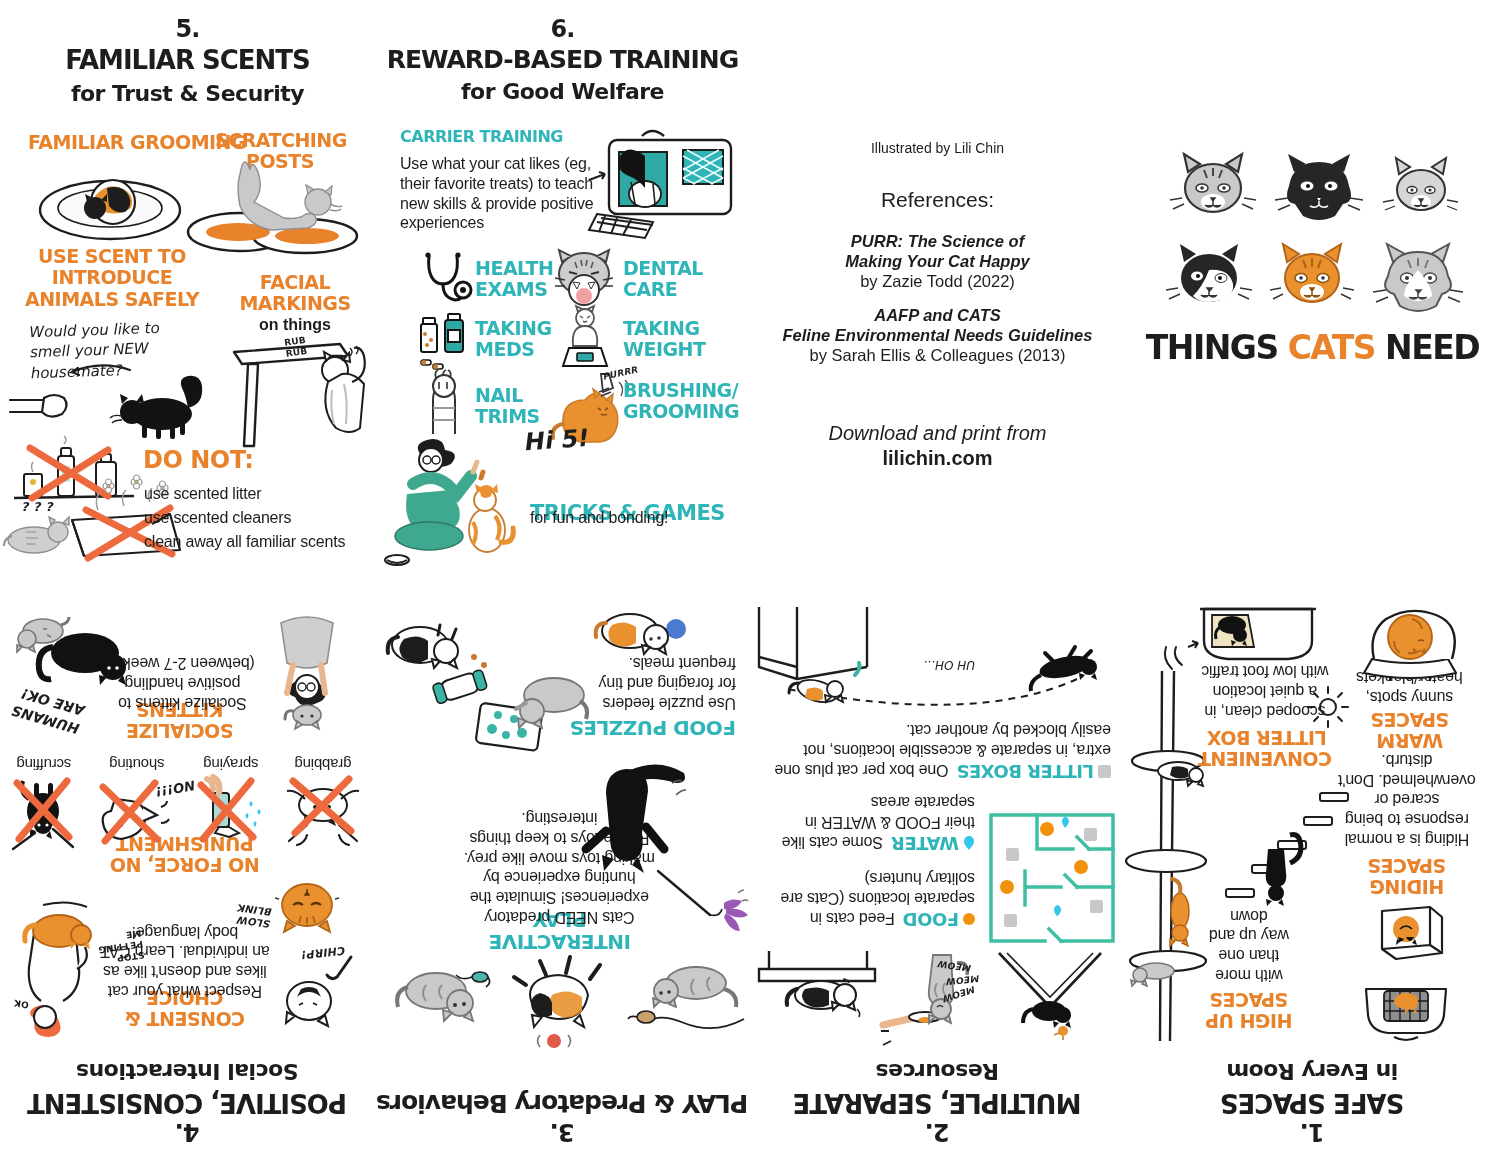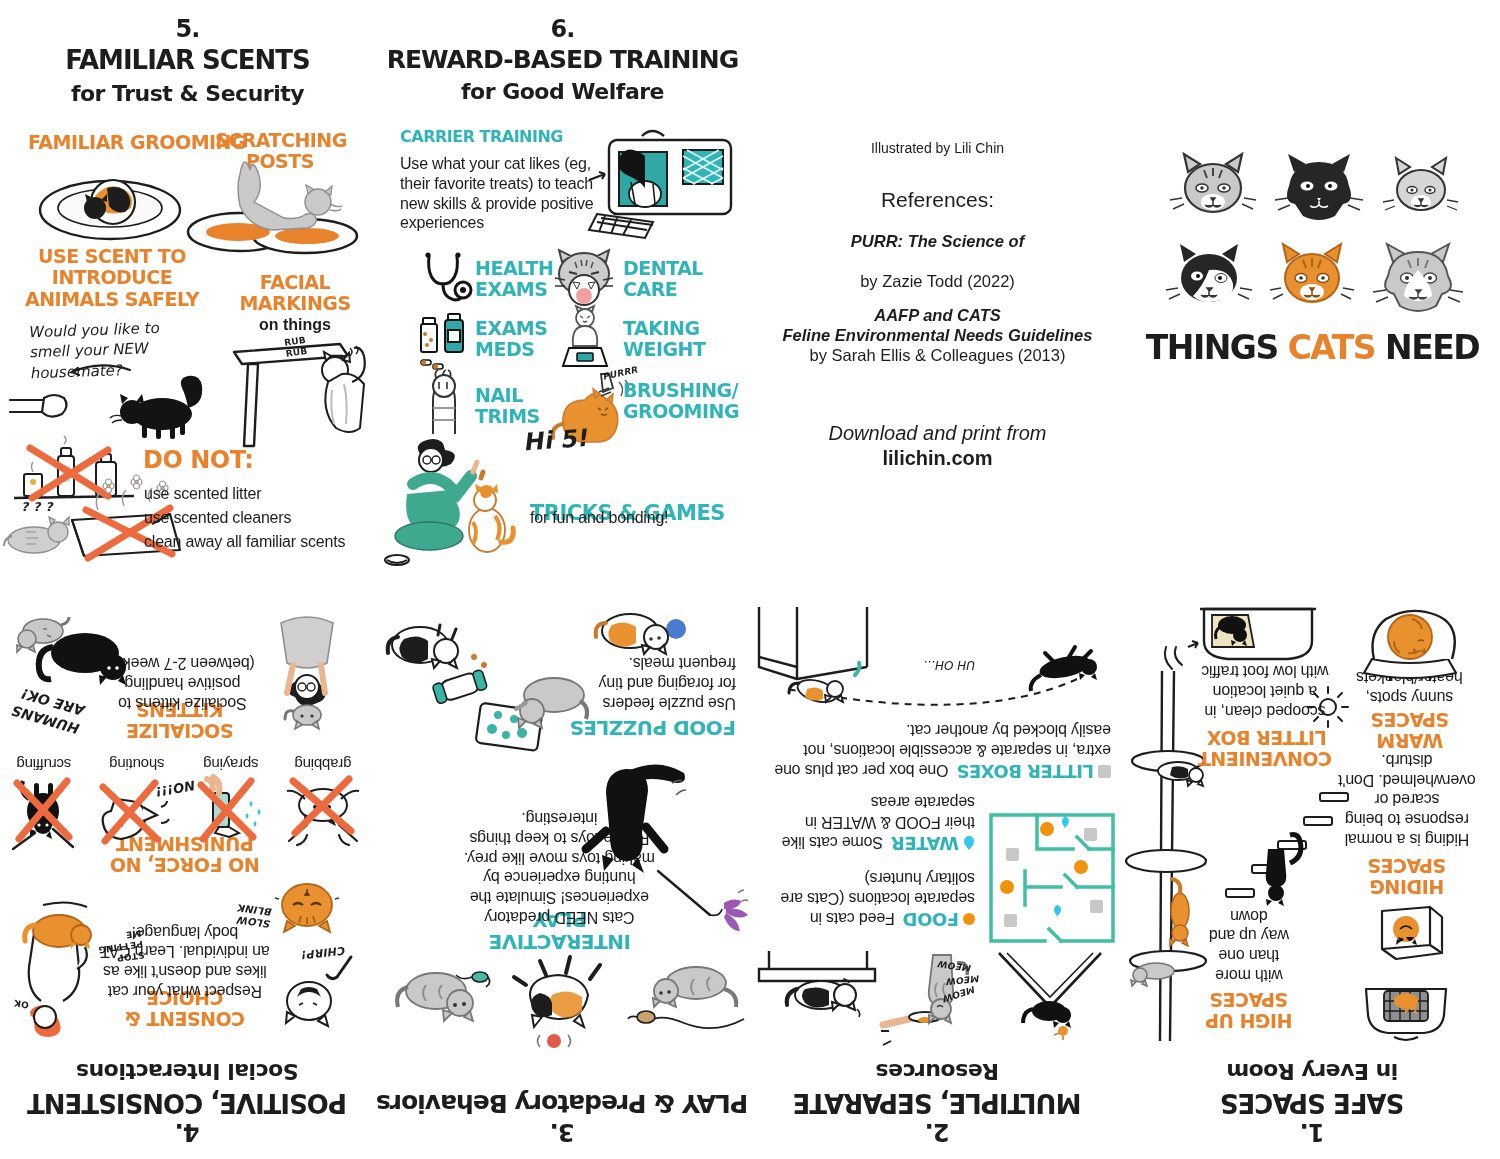--- a/index.html
+++ b/index.html
@@ -243,21 +243,21 @@
    <circle cx="8" cy="22" r="2" fill="#C97B2D"></circle>
           <circle cx="14" cy="28" r="2" fill="#C97B2D"></circle>
           <circle cx="10" cy="33" r="2" fill="#C97B2D"></circle>
    <g stroke="#131313" stroke-width="1.6" fill="#fff">
     <rect x="4" y="48" width="10" height="5" rx="2.5"></rect>
             <rect x="16" y="52" width="10" height="5" rx="2.5"></rect>
    </g>
    <rect x="4" y="48" width="5" height="5" rx="2.5" fill="#C97B2D"></rect>
           <rect x="16" y="52" width="5" height="5" rx="2.5" fill="#C97B2D"></rect>
   </svg>
-  <div class="abs th" style="left:100px;top:318px;width:90px">EXAMS MEDS</div>
+  <div class="abs th" style="left:100px;top:318px;width:90px">TAKING MEDS</div>
 
   <svg class="abs" style="left:180px;top:306px" width="60" height="66" viewBox="0 0 60 66">
    <g fill="#fff" stroke="#555" stroke-width="1.8">
     <circle cx="30" cy="12" r="9"></circle>
     <path d="M23,6 l-2,-6 6,3 Z M37,6 l2,-6 -6,3 Z"></path>
     <path d="M18,40 q-2,-20 12,-20 q14,0 12,20 Z"></path>
    </g>
    <path d="M25,10 l3,2 M35,10 l-3,2 M28,15 q2,2 4,0" stroke="#555" stroke-width="1.4" fill="none"></path>
    <g fill="#fff" stroke="#131313" stroke-width="2">
     <path d="M14,42 L46,42 L52,60 L8,60 Z"></path>
@@ -318,20 +318,21 @@
   <div class="abs th" style="left:155px;top:502px;font-size:21px">TRICKS &amp; GAMES</div>
   <div class="abs body" style="left:155px;top:508px;width:180px">for fun and bonding!</div>
  </div>
 </div>
 
 <div class="panel" style="left:750px;top:0;width:375px;height:600px">
  <div class="inner">
   <div class="abs ctr" style="left:0;top:140px;width:375px;font-size:14px">Illustrated by Lili Chin</div>
   <div class="abs ctr" style="left:0;top:188px;width:375px;font-size:21px">References:</div>
   <div class="abs ctr it b" style="left:0;top:232px;width:375px;font-size:16.5px">PURR: The Science of</div>
+  <div class="abs ctr it b" style="left:0;top:252px;width:375px;font-size:16.5px">Making Your Cat Happy</div>
   <div class="abs ctr" style="left:0;top:272px;width:375px;font-size:16.5px">by Zazie Todd (2022)</div>
   <div class="abs ctr it b" style="left:0;top:306px;width:375px;font-size:16.5px">AAFP and CATS</div>
   <div class="abs ctr it b" style="left:0;top:326px;width:375px;font-size:16.5px">Feline Environmental Needs Guidelines</div>
   <div class="abs ctr" style="left:0;top:346px;width:375px;font-size:16.5px">by Sarah Ellis &amp; Colleagues (2013)</div>
   <div class="abs ctr it" style="left:0;top:422px;width:375px;font-size:20px">Download and print from</div>
   <div class="abs ctr b" style="left:0;top:447px;width:375px;font-size:20px">lilichin.com</div>
  </div>
 </div>
 
 <div class="panel" style="left:1125px;top:0;width:375px;height:600px">

